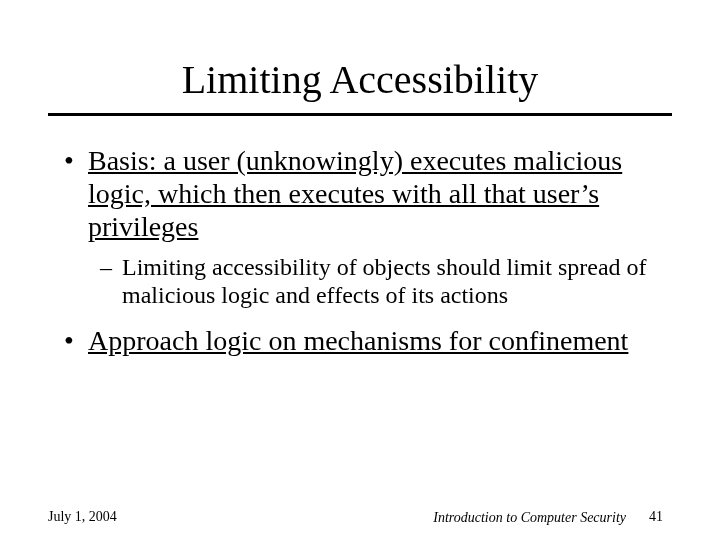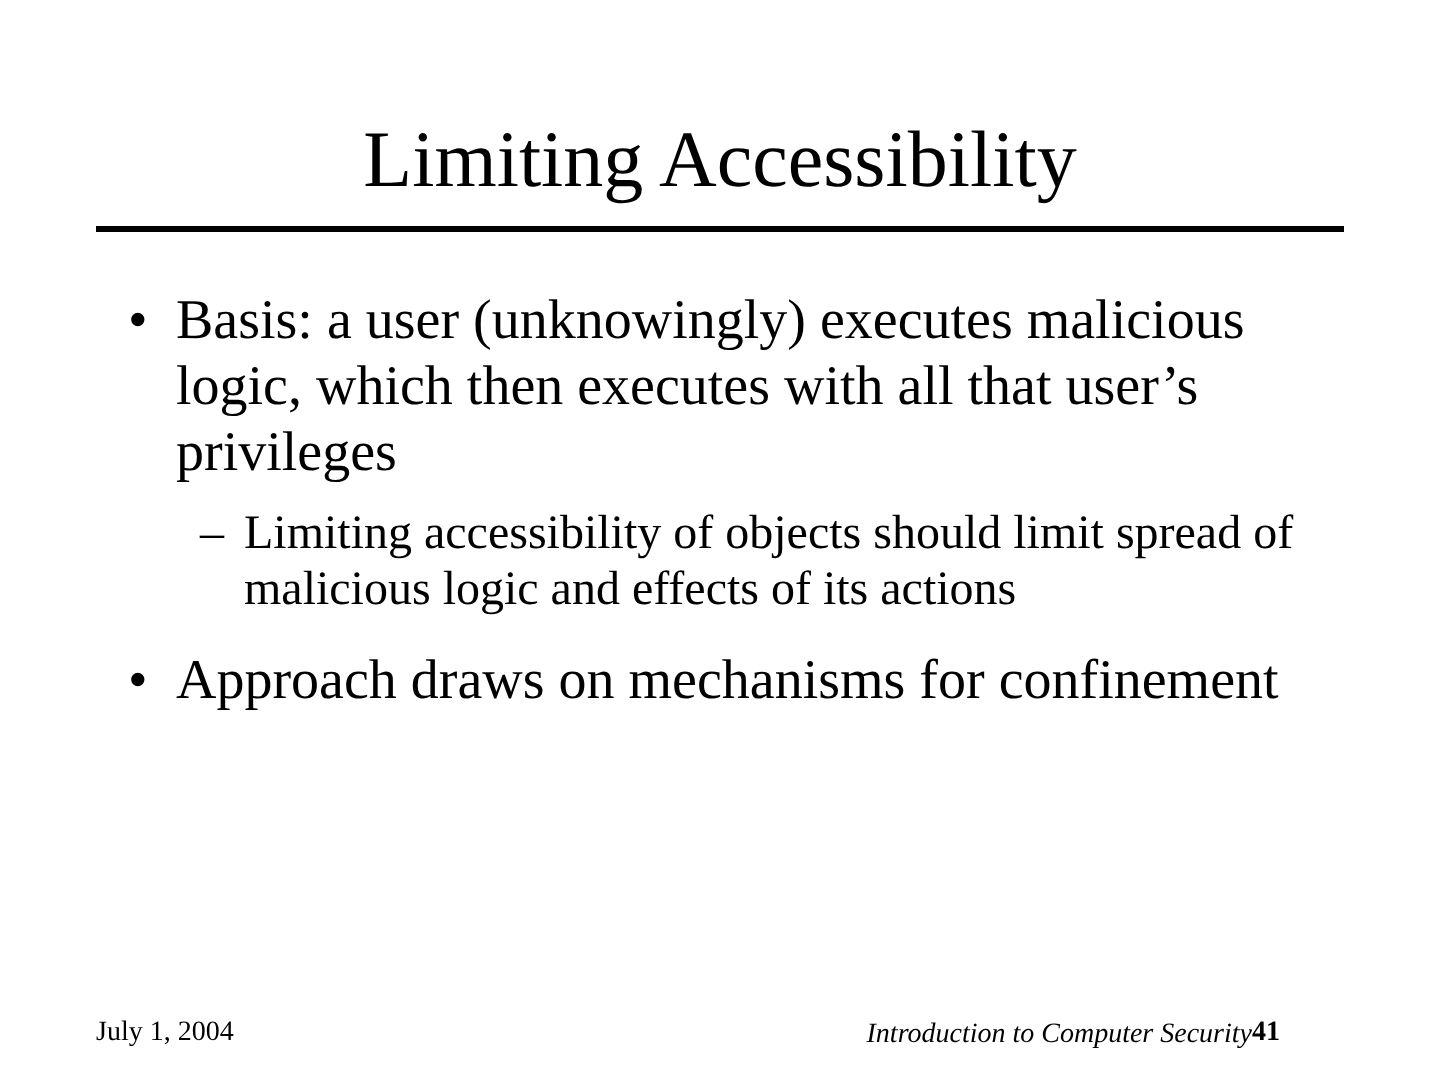--- a/index.html
+++ b/index.html
@@ -40,21 +40,21 @@
     font-size: 28px;
     line-height: 1.18;
     margin-bottom: 10px;
   }
   .bullet-l1 .mark {
     width: 28px;
     flex: 0 0 28px;
     text-align: left;
     padding-left: 4px;
   }
-  .bullet-l1 .txt { flex: 1; }
+  .bullet-l1 .txt { flex: 1; text-decoration: underline; }
   .bullet-l2 {
     display: flex;
     align-items: flex-start;
     font-size: 24px;
     line-height: 1.18;
     margin: 4px 0 14px 0;
     padding-left: 40px;
   }
   .bullet-l2 .mark {
     width: 22px;
@@ -70,21 +70,21 @@
     font-size: 14px;
   }
   .footer .date { flex: 0 0 200px; }
   .footer .center {
     flex: 1;
     text-align: right;
     font-style: italic;
     line-height: 1.25;
   }
   .footer .center .copyright { font-style: normal; display: block; }
-  .footer .pagenum { flex: 0 0 60px; text-align: left; font-weight: bold; }
+  .footer .pagenum { flex: 0 0 60px; text-align: center; }
 </style>
 </head>
 <body>
 
 <div class="slide">
 
   <div class="title-wrap">
     <div class="title">Limiting Accessibility</div>
   </div>
   <hr class="title-rule">
@@ -96,21 +96,21 @@
       <div class="txt">Basis: a user (unknowingly) executes malicious logic, which then executes with all that user’s privileges</div>
     </div>
 
     <div class="bullet-l2">
       <div class="mark">–</div>
       <div class="txt">Limiting accessibility of objects should limit spread of malicious logic and effects of its actions</div>
     </div>
 
     <div class="bullet-l1">
       <div class="mark">•</div>
-      <div class="txt">Approach draws on mechanisms for confinement</div>
+      <div class="txt">Approach logic on mechanisms for confinement</div>
     </div>
 
   </div>
 
   <div class="footer">
     <div class="date">July 1, 2004</div>
     <div class="center">
       <span>Introduction to Computer Security</span>
     </div>
     <div class="pagenum">41</div>

